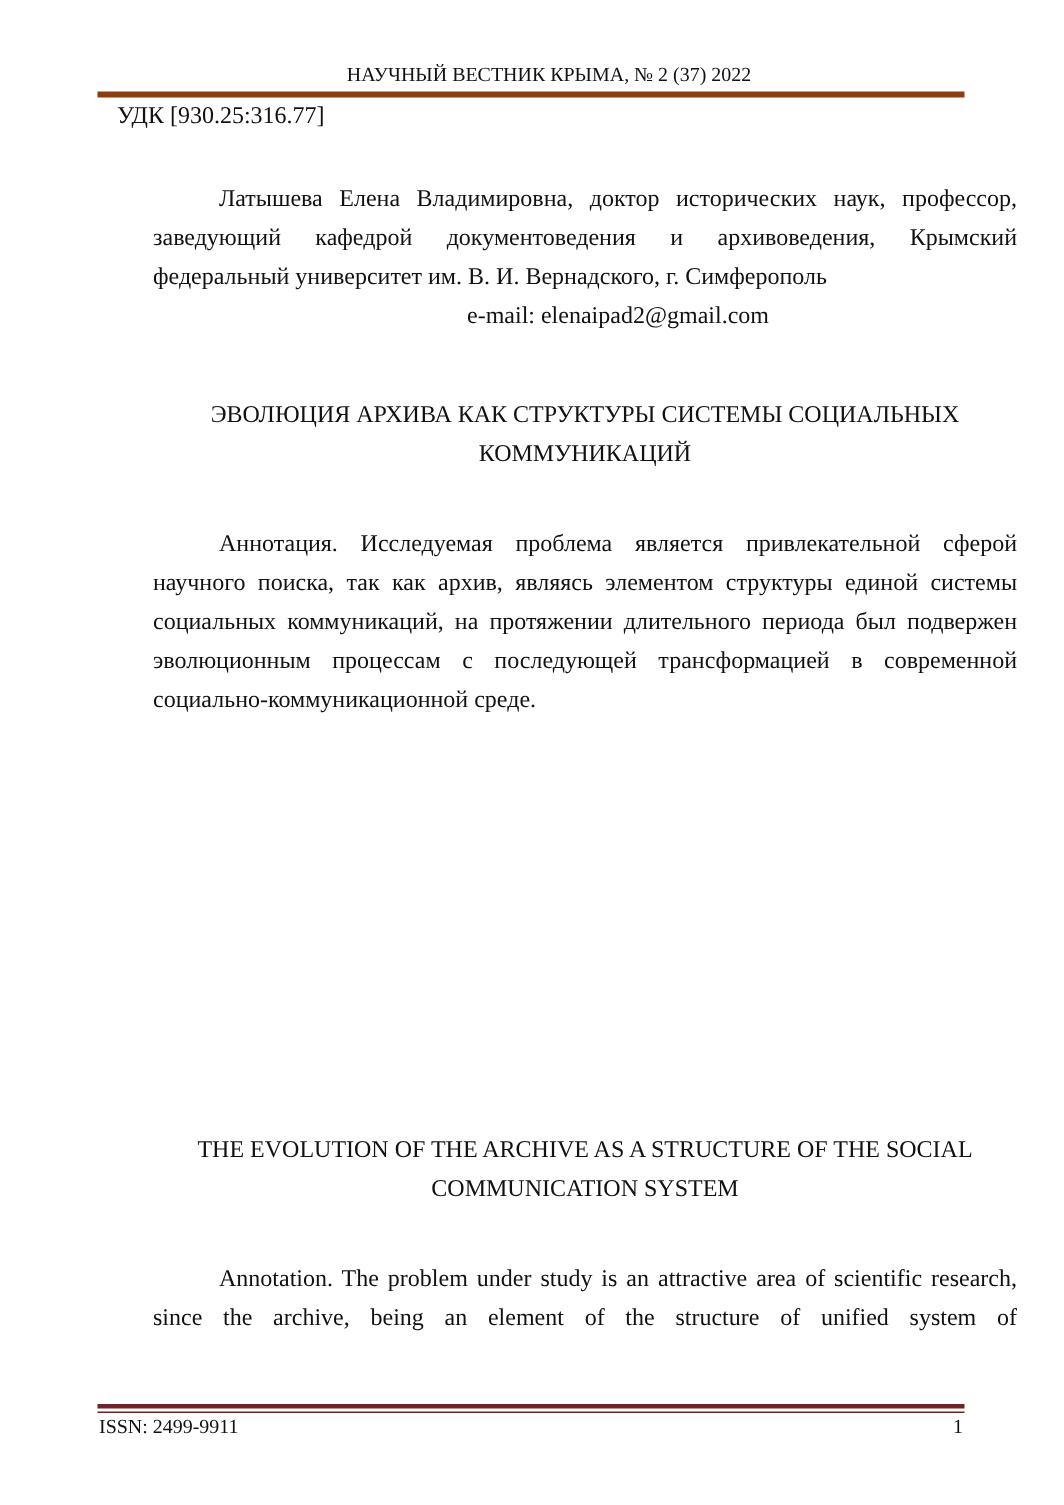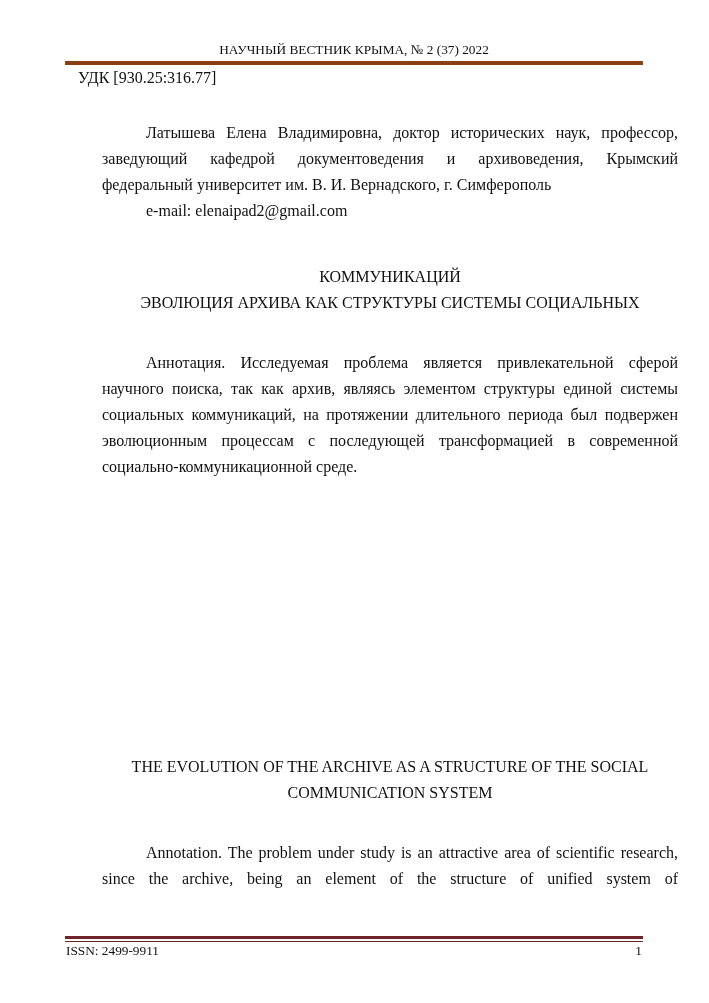--- a/index.html
+++ b/index.html
@@ -3,35 +3,35 @@
   <meta charset="utf-8">
   <style>
     html, body { margin: 0; padding: 0; background: #ffffff; }
     body {
       width: 709px; height: 1003px; position: relative; overflow: hidden;
       font-family: "Liberation Serif", "DejaVu Serif", serif;
       color: #111111;
     }
     .page { position: absolute; left: 66px; width: 576px; top: 0; }
     .running-head {
-      position: absolute; top: 42px; left: 0; width: 576px;
+      position: absolute; top: 42px; left: 12px; width: 576px;
       text-align: center; font-size: 13.3px; line-height: 16px;
     }
     .head-rule {
       position: absolute; top: 61px; left: -1px; width: 578px; height: 4px;
       background: #8b3e12;
     }
     .udc { position: absolute; top: 68px; left: 12px; font-size: 16px; line-height: 20px; }
     .block { position: absolute; left: 0; width: 576px; font-size: 16px; line-height: 26px; margin-left: 36px; }
     .para { margin: 0; text-indent: 44px; text-align: justify; }
     .para.last-left { text-align-last: left; }
     .title {
       text-align: center; font-size: 16px; line-height: 26px; margin: 0;
     }
-    .email { margin: 0; padding-left: 44px; }
+    .email { margin: 0; padding-left: 44px; text-align: center; }
     .foot-rule-thick {
       position: absolute; top: 936px; left: -1px; width: 578px; height: 3px;
       background: #6e2428;
     }
     .foot-rule-thin {
       position: absolute; top: 941px; left: -1px; width: 578px; height: 1px;
       background: #6e2428;
     }
     .footer {
       position: absolute; top: 943px; left: 0; width: 576px;
@@ -48,22 +48,22 @@
   <div class="head-rule" style="background: rgb(139, 62, 18);"></div>
 
   <div class="udc">УДК [930.25:316.77]</div>
 
   <div class="block" style="top:120px;">
     <p class="para last-left">Латышева Елена Владимировна, доктор исторических наук, профессор, заведующий кафедрой документоведения и архивоведения, Крымский федеральный университет им. В. И. Вернадского, г. Симферополь</p>
     <p class="email">e-mail: elenaipad2@gmail.com</p>
   </div>
 
   <div class="block" style="top:264px;">
+    <p class="title">ЭВОЛЮЦИЯ АРХИВА КАК СТРУКТУРЫ СИСТЕМЫ СОЦИАЛЬНЫХ</p>
     <p class="title">КОММУНИКАЦИЙ</p>
-    <p class="title">ЭВОЛЮЦИЯ АРХИВА КАК СТРУКТУРЫ СИСТЕМЫ СОЦИАЛЬНЫХ</p>
   </div>
 
   <div class="block" style="top:350px;">
     <p class="para last-left">Аннотация. Исследуемая проблема является привлекательной сферой научного поиска, так как архив, являясь элементом структуры единой системы социальных коммуникаций, на протяжении длительного периода был подвержен эволюционным процессам с последующей трансформацией в современной социально-коммуникационной среде.</p>
   </div>
 
   <div class="block" style="top:610px;">
   </div>
 
   <div class="block" style="top:754px;">

